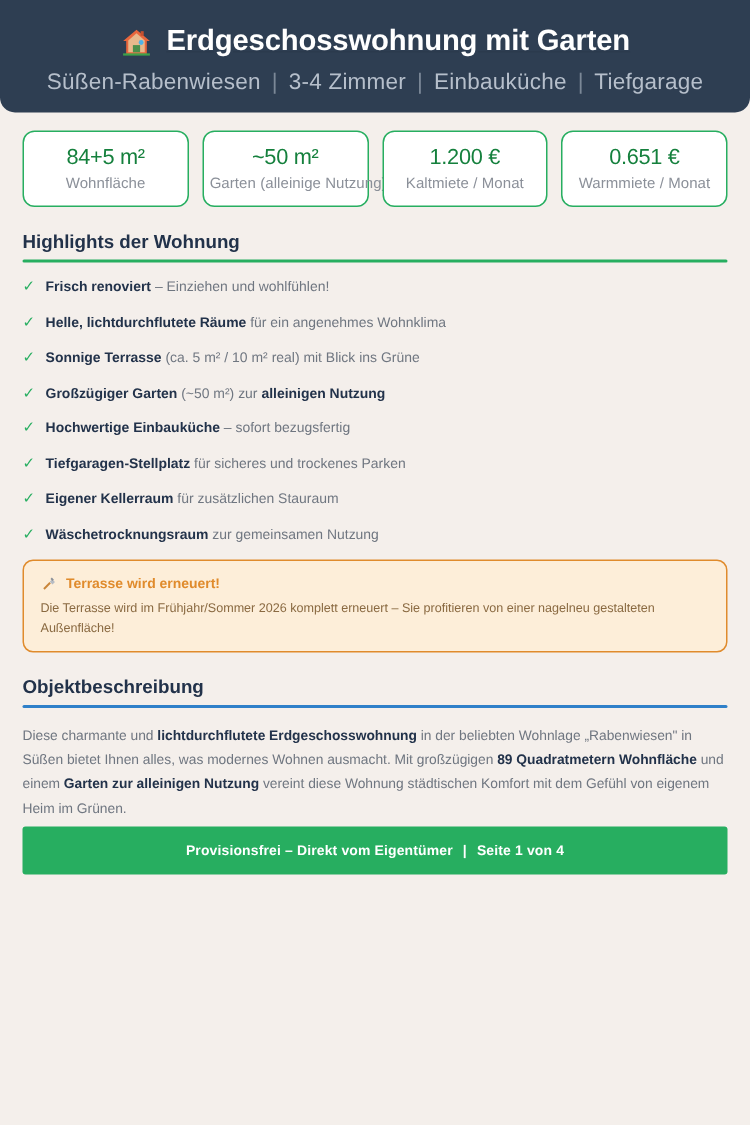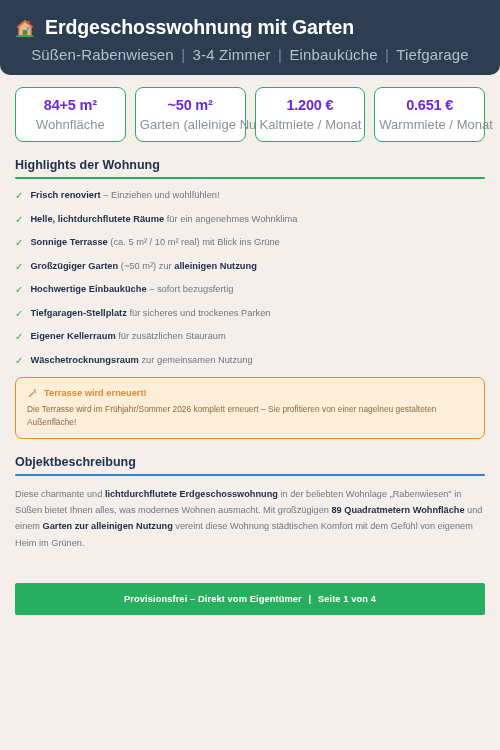--- a/index.html
+++ b/index.html
@@ -28,21 +28,21 @@
   .header {
     background: #2e3e52;
     border-bottom-left-radius: 10px;
     border-bottom-right-radius: 10px;
     padding: 16px 14px 12px 14px;
     text-align: center;
   }
   .header-title-row {
     display: flex;
     align-items: center;
-    justify-content: flex-start;
+    justify-content: center;
     gap: 9px;
     text-decoration: underline;
   }
   .house-icon {
     width: 22px;
     height: 22px;
     flex: 0 0 auto;
     display: block;
   }
   .header-title {
@@ -70,28 +70,28 @@
     flex: 1 1 0;
     background: #ffffff;
     border: 1.4px solid #27ae60;
     border-radius: 8px;
     padding: 9px 4px 9px 4px;
     text-align: center;
     min-width: 0;
   }
   .stat-value {
     font-size: 14.5px;
-    font-weight: bold;
-    color: #6d28d9;
+    font-weight: normal;
+    color: #15803d;
     white-space: nowrap;
     letter-spacing: -0.2px;
   }
   .stat-label {
     margin-top: 4px;
-    font-size: 13px;
+    font-size: 10px;
     color: #8b9099;
     white-space: nowrap;
     letter-spacing: 0.05px;
   }
 
   
   .section {
     padding: 0 15px;
   }
   .section-head {
@@ -163,21 +163,21 @@
     margin-top: 10px;
     font-size: 9.2px;
     line-height: 1.75;
     color: #6f7680;
     text-align: left;
   }
   .desc b { color: #22324a; font-weight: bold; text-align: center; }
 
   
   .footer {
-    margin-top: 32px;
+    margin-top: 4px;
     background: #27ae60;
     border-radius: 2px;
     padding: 11px 10px;
     text-align: center;
     color: #ffffff;
     font-size: 9.3px;
     font-weight: bold;
     letter-spacing: 0.1px;
   }
   .footer .sep { padding: 0 4px; font-weight: bold; }

